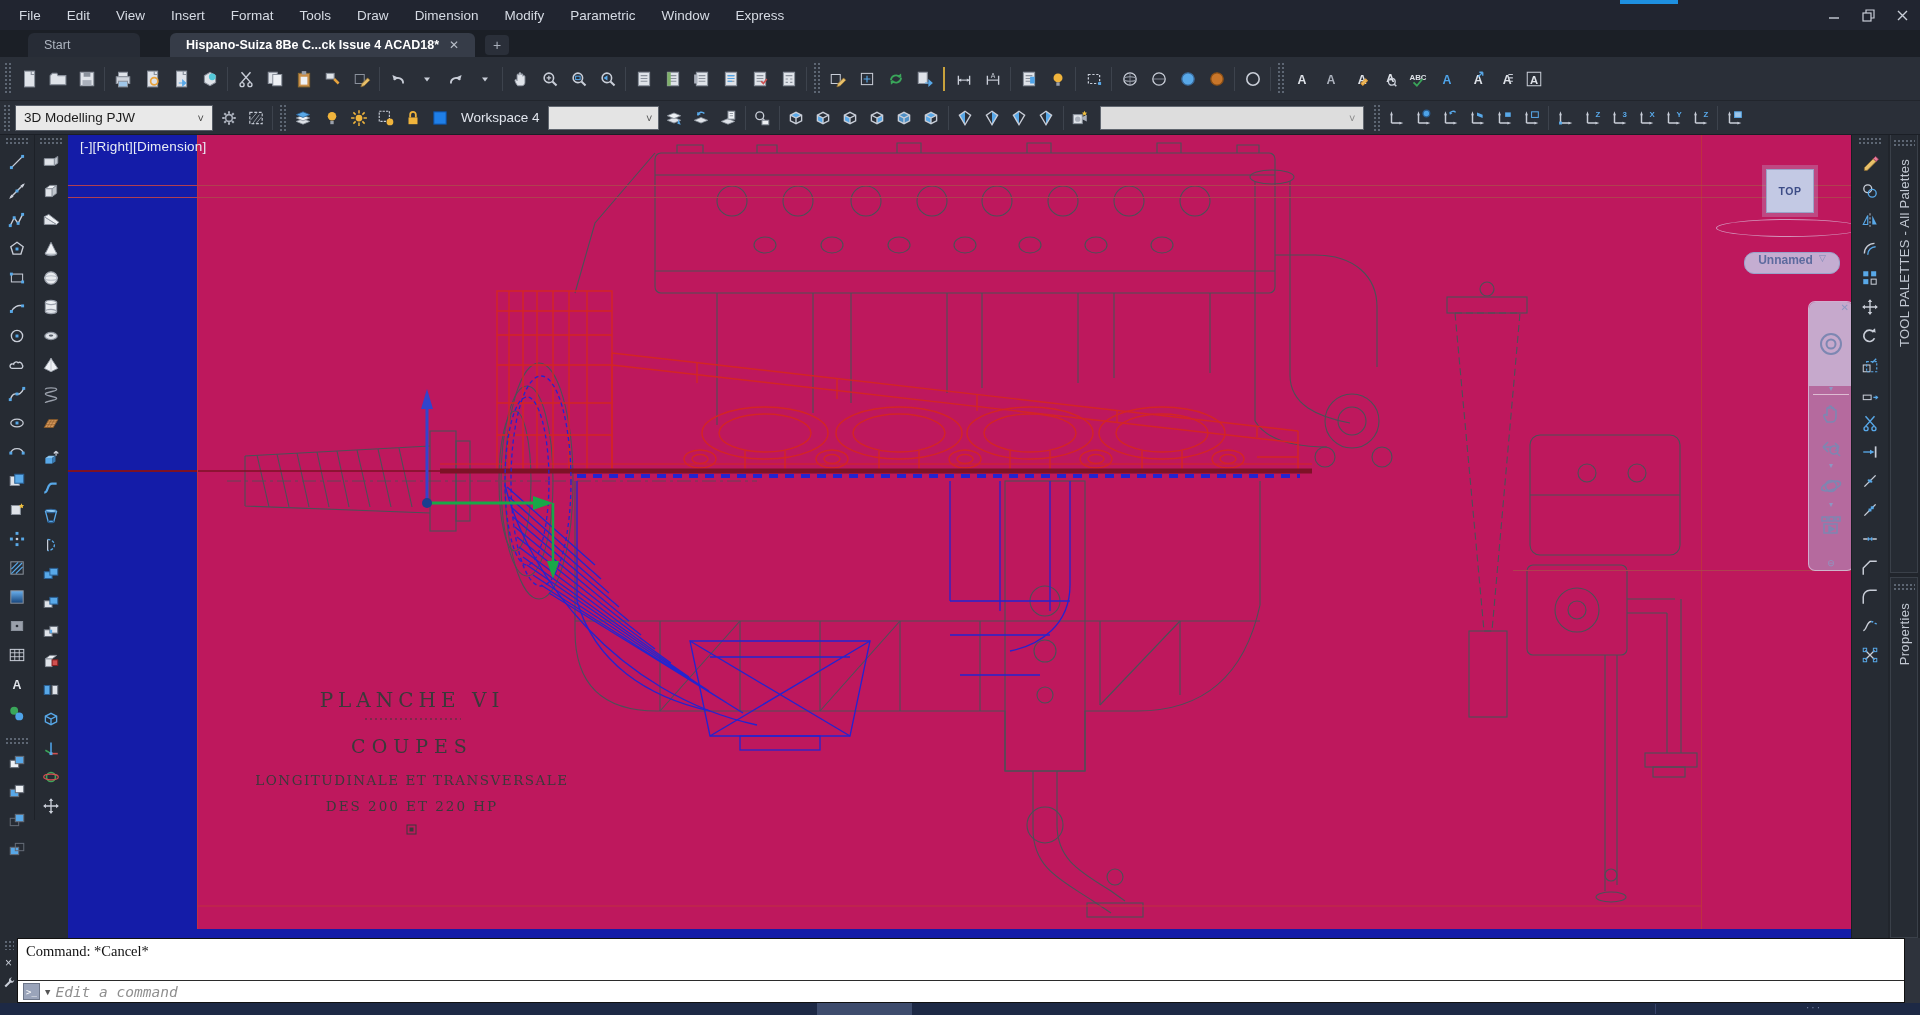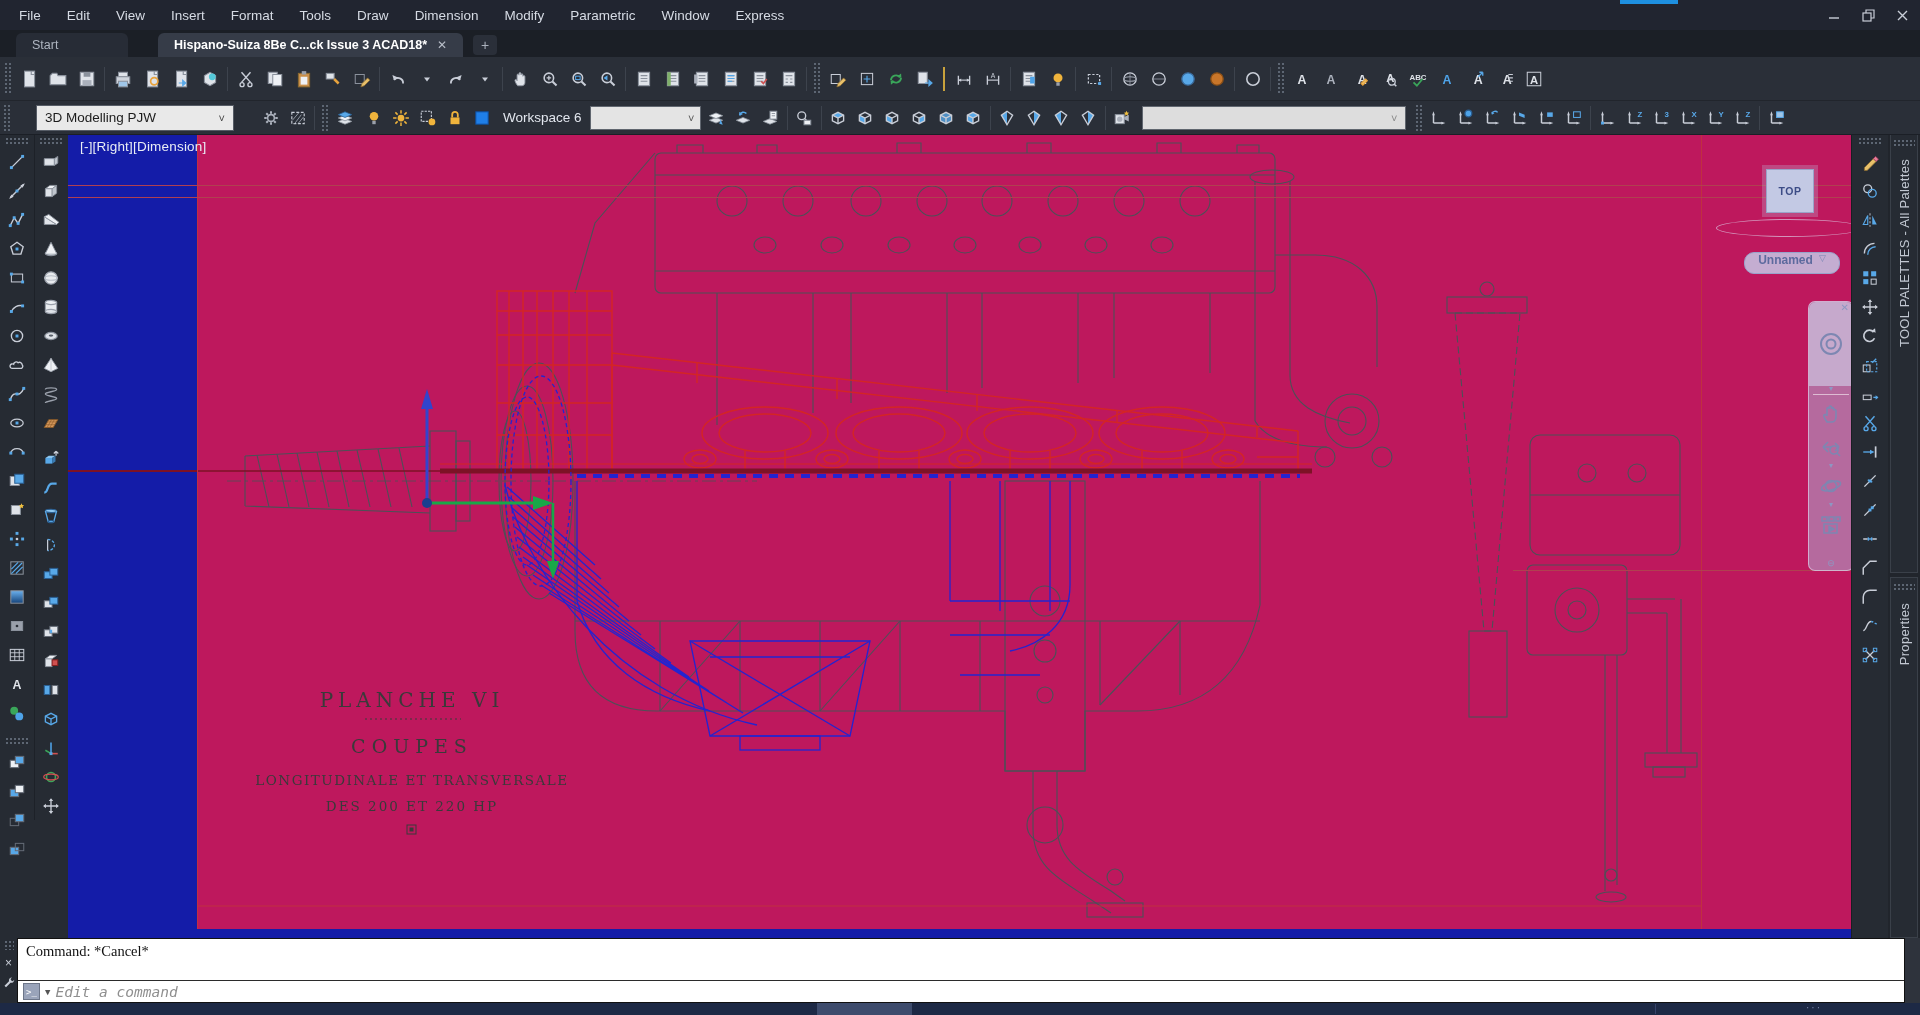--- a/index.html
+++ b/index.html
@@ -7,36 +7,36 @@
        font-family:"Liberation Sans",sans-serif;color:#d4d9e2;-webkit-font-smoothing:antialiased}
   
   .menubar{position:absolute;top:0;left:0;right:0;height:30px;background:#212530;display:flex;align-items:center;padding-left:6px;z-index:9}
   .menu-item{padding:0 13px;font-size:13.5px;color:#d6dbe4;cursor:default}
   .blue-accent{position:absolute;top:0;left:1620px;width:58px;height:4px;background:#1e90e0;z-index:10}
   .win-controls{position:absolute;right:8px;top:0;height:30px;display:flex;gap:14px;align-items:center;z-index:10}
   .winbtn{width:20px;height:20px;display:flex;align-items:center;justify-content:center}
   
   .tabbar{position:absolute;top:30px;left:0;right:0;height:27px;background:#1b1f26;display:flex;align-items:flex-end;z-index:9}
   .tab{height:24px;display:flex;align-items:center;padding:0 16px;font-size:12.5px;border-radius:6px 6px 0 0;white-space:nowrap}
-  .tab-start{background:#272c36;color:#aeb5c0;width:80px;margin-left:16px}
+  .tab-start{background:#272c36;color:#aeb5c0;width:80px;margin-left:28px}
   .tab-active{background:#363c48;color:#fff;font-weight:bold;margin-left:30px}
   .tab-close{margin-left:10px;font-weight:normal;color:#b8bec8;font-size:12px}
   .tab-plus{margin-left:10px;margin-bottom:2px;width:24px;height:20px;background:#2a2f39;border-radius:4px;display:flex;align-items:center;justify-content:center;color:#aab0bb;font-size:14px}
   
   .tb{position:absolute;left:0;right:0;display:flex;align-items:center;background:#2a2f38;z-index:8}
   .tb1{top:57px;height:43px;padding-left:1px}
   .tb2{top:100px;height:33px;border-top:1px solid #21252c;border-bottom:1px solid #1b1f26}
   .tbi{width:27px;height:27px;display:flex;align-items:center;justify-content:center;border-radius:3px;flex:none}
   .tb1 .tbi{width:29px;height:36px}
   .sep{width:1px;height:24px;background:#3d434d;margin:0 3px;flex:none}
   .ysep{width:2px;height:24px;background:#c8a23c;margin:0 4px;flex:none}
   .gap{width:10px;flex:none}
   .grip{width:9px;height:26px;margin:0 2px;flex:none;background-image:radial-gradient(#5d6673 1px,transparent 1.3px);background-size:4px 4px;background-position:1px 3px}
   .tb1 .grip{height:32px}
-  .wsel{width:180px;height:24px;background:#e9e9e9;color:#1c1c1c;font-size:13.5px;display:flex;align-items:center;padding:0 8px;margin:0 23px;border:1px solid #565c66;flex:none}
+  .wsel{width:180px;height:24px;background:#e9e9e9;color:#1c1c1c;font-size:13.5px;display:flex;align-items:center;padding:0 8px;margin:0 2px;border:1px solid #565c66;flex:none}
   .wsel .chev{margin-left:auto;color:#444;font-size:11px}
   .laybox{display:flex;align-items:center;height:28px;padding:0 2px;gap:2px;flex:none}
   .layname{color:#e2e6ee;font-size:13.5px;margin:0 6px;white-space:nowrap}
   .laystub{width:104px;height:22px;background:#e4e4e4;border:1px solid #60666f;display:flex;justify-content:flex-end;align-items:center;padding-right:5px;color:#555;font-size:11px;flex:none}
   .viewsel{width:248px;height:22px;background:#dddddd;border:1px solid #60666f;margin:0 6px;display:flex;align-items:center;justify-content:flex-end;padding:0 7px;color:#888;font-size:11px;flex:none}
   .strip{display:flex;align-items:center;flex:none}
   
   .leftpanel{position:absolute;top:133px;left:0;width:68px;bottom:77px;background:#262b33;z-index:7}
   .vcol{position:absolute;top:0;width:31px;display:flex;flex-direction:column;align-items:center}
   .vcol1{left:1px}
@@ -110,21 +110,21 @@
         <path d="M2 2l9 9M11 2l-9 9" stroke="#c9ced8" stroke-width="1.4"></path>
       </svg>
     </span>
 </div>
 
 <div class="tabbar">
   <div class="tab tab-start">
       <span>Start</span>
     </div>
   <div class="tab tab-active">
-    <span>Hispano-Suiza 8Be C...ck Issue 3 ACAD18*</span>
+    <span>Hispano-Suiza 8Be C...ck Issue 4 ACAD18*</span>
     <span class="tab-close">✕</span>
   </div>
   <div class="tab-plus">+</div>
 </div>
 
 <div class="tb tb1" id="tb1">
     <div class="grip"></div>
     <div class="tbi">
       <svg viewBox="0 0 16 16" width="18" height="18">
         <rect x="4" y="1" width="9" height="14" fill="#dfe3e9" stroke="#8a919c" stroke-width=".9"></rect>
@@ -499,21 +499,21 @@
             <rect x="4" y="7.5" width="8" height="6" fill="#f0b43c" stroke-width=".9"></rect>
             <path d="M5.5 7.5V5a2.5 2.5 0 0 1 5 0v2.5" stroke="#f0b43c" stroke-width="1.6" fill="none"></path>
           </svg>
         </div>
         <div class="tbi">
           <svg viewBox="0 0 16 16" width="18" height="18">
             <rect x="2.5" y="2.5" width="11" height="11" fill="#1f7fe8" stroke="#0f4f9f" stroke-width=".9"></rect>
           </svg>
         </div>
       </span>
-    <span class="layname">Workspace 6</span>
+    <span class="layname">Workspace 4</span>
     <span class="laystub">
         <span>˅</span>
       </span>
   </div>
   <span class="strip" id="r2b">
       <div class="tbi">
         <svg viewBox="0 0 16 16" width="18" height="18">
           <path d="M2 10l6-2.5 6 2.5-6 2.5z" fill="#dfe3e9" stroke="#8a919c" stroke-width=".7"></path>
           <path d="M2 6l6-2.5L14 6l-6 2.5z" fill="#eef1f5" stroke="#8a919c" stroke-width=".7"></path>
           <path d="M12 9l2 5-3-1z" fill="#58a8e8"></path>

